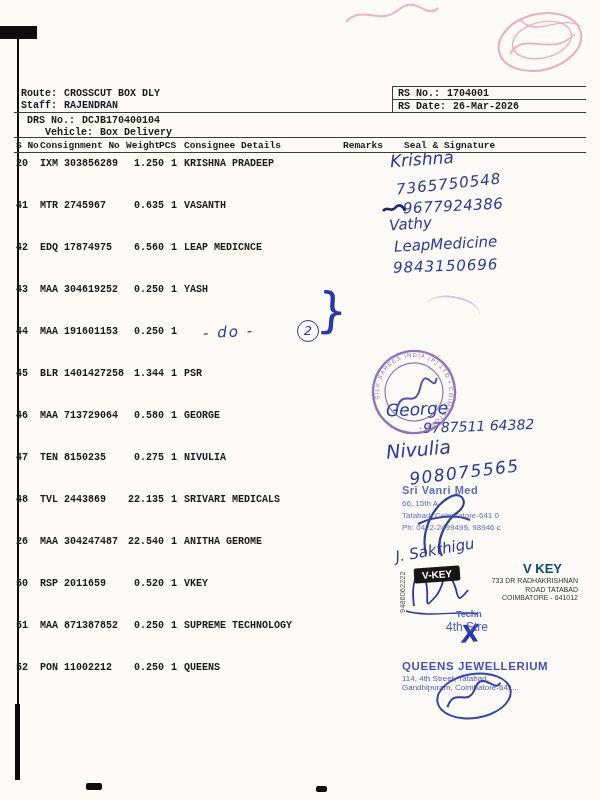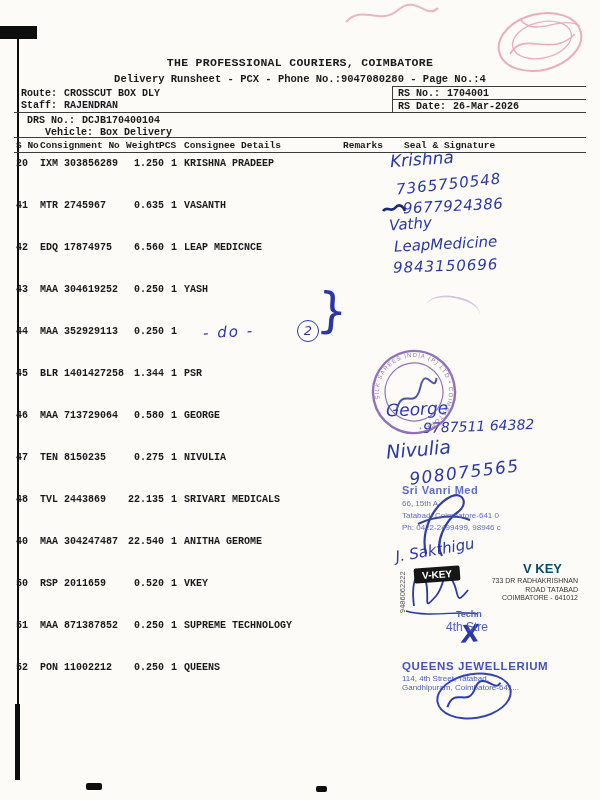--- a/index.html
+++ b/index.html
@@ -31,22 +31,20 @@
 <body>
 
 <div class="page">
 
   <div class="blackmark" style="left:0;top:26px;width:37px;height:13px;"></div>
   <div class="blackmark" style="left:17px;top:39px;width:2px;height:741px;"></div>
   <div class="blackmark" style="left:15px;top:704px;width:5px;height:76px;"></div>
   <div class="blackmark" style="left:86px;top:783px;width:16px;height:7px;border-radius:2px;"></div>
   <div class="blackmark" style="left:316px;top:786px;width:11px;height:6px;border-radius:2px;"></div>
 
-  <div class="title">THE PROFESSIONAL COURIERS, COIMBATORE</div>
-  <div class="subtitle">Delivery Runsheet - PCX - Phone No.:9047080280 - Page No.:4</div>
 
   <div class="meta" style="left:21px;top:88px;">
     <span class="lbl">Route:</span><span>CROSSCUT BOX DLY</span>
   </div>
   <div class="meta" style="left:21px;top:100px;">
     <span class="lbl">Staff:</span><span>RAJENDRAN</span>
   </div>
   <div class="meta" style="left:27px;top:115px;">
     <span class="lbl">DRS No.:</span><span>DCJB170400104</span>
   </div>
@@ -99,21 +97,21 @@
       </div>
       <div class="trow" style="top: 284px; padding-left: 16px;">
         <span class="cell c-sno">43</span>
         <span class="cell c-cons">MAA 304619252</span>
         <span class="cell c-wt">0.250</span>
         <span class="cell c-pcs">1</span>
         <span class="cell c-name">YASH</span>
       </div>
       <div class="trow" style="top: 326px;">
         <span class="cell c-sno">44</span>
-        <span class="cell c-cons">MAA 352929113</span>
+        <span class="cell c-cons">MAA 191601153</span>
         <span class="cell c-wt">0.250</span>
         <span class="cell c-pcs">1</span>
         <span class="cell c-name"></span>
       </div>
       <div class="trow" style="top: 368px;">
         <span class="cell c-sno">45</span>
         <span class="cell c-cons">BLR 1401427258</span>
         <span class="cell c-wt">1.344</span>
         <span class="cell c-pcs">1</span>
         <span class="cell c-name">PSR</span>
@@ -133,21 +131,21 @@
         <span class="cell c-name">NIVULIA</span>
       </div>
       <div class="trow" style="top: 494px;">
         <span class="cell c-sno">48</span>
         <span class="cell c-cons">TVL 2443869</span>
         <span class="cell c-wt">22.135</span>
         <span class="cell c-pcs">1</span>
         <span class="cell c-name">SRIVARI MEDICALS</span>
       </div>
       <div class="trow" style="top: 536px;">
-        <span class="cell c-sno">40</span>
+        <span class="cell c-sno">26</span>
         <span class="cell c-cons">MAA 304247487</span>
         <span class="cell c-wt">22.540</span>
         <span class="cell c-pcs">1</span>
         <span class="cell c-name">ANITHA GEROME</span>
       </div>
       <div class="trow" style="top: 578px;">
         <span class="cell c-sno">50</span>
         <span class="cell c-cons">RSP 2011659</span>
         <span class="cell c-wt">0.520</span>
         <span class="cell c-pcs">1</span>

